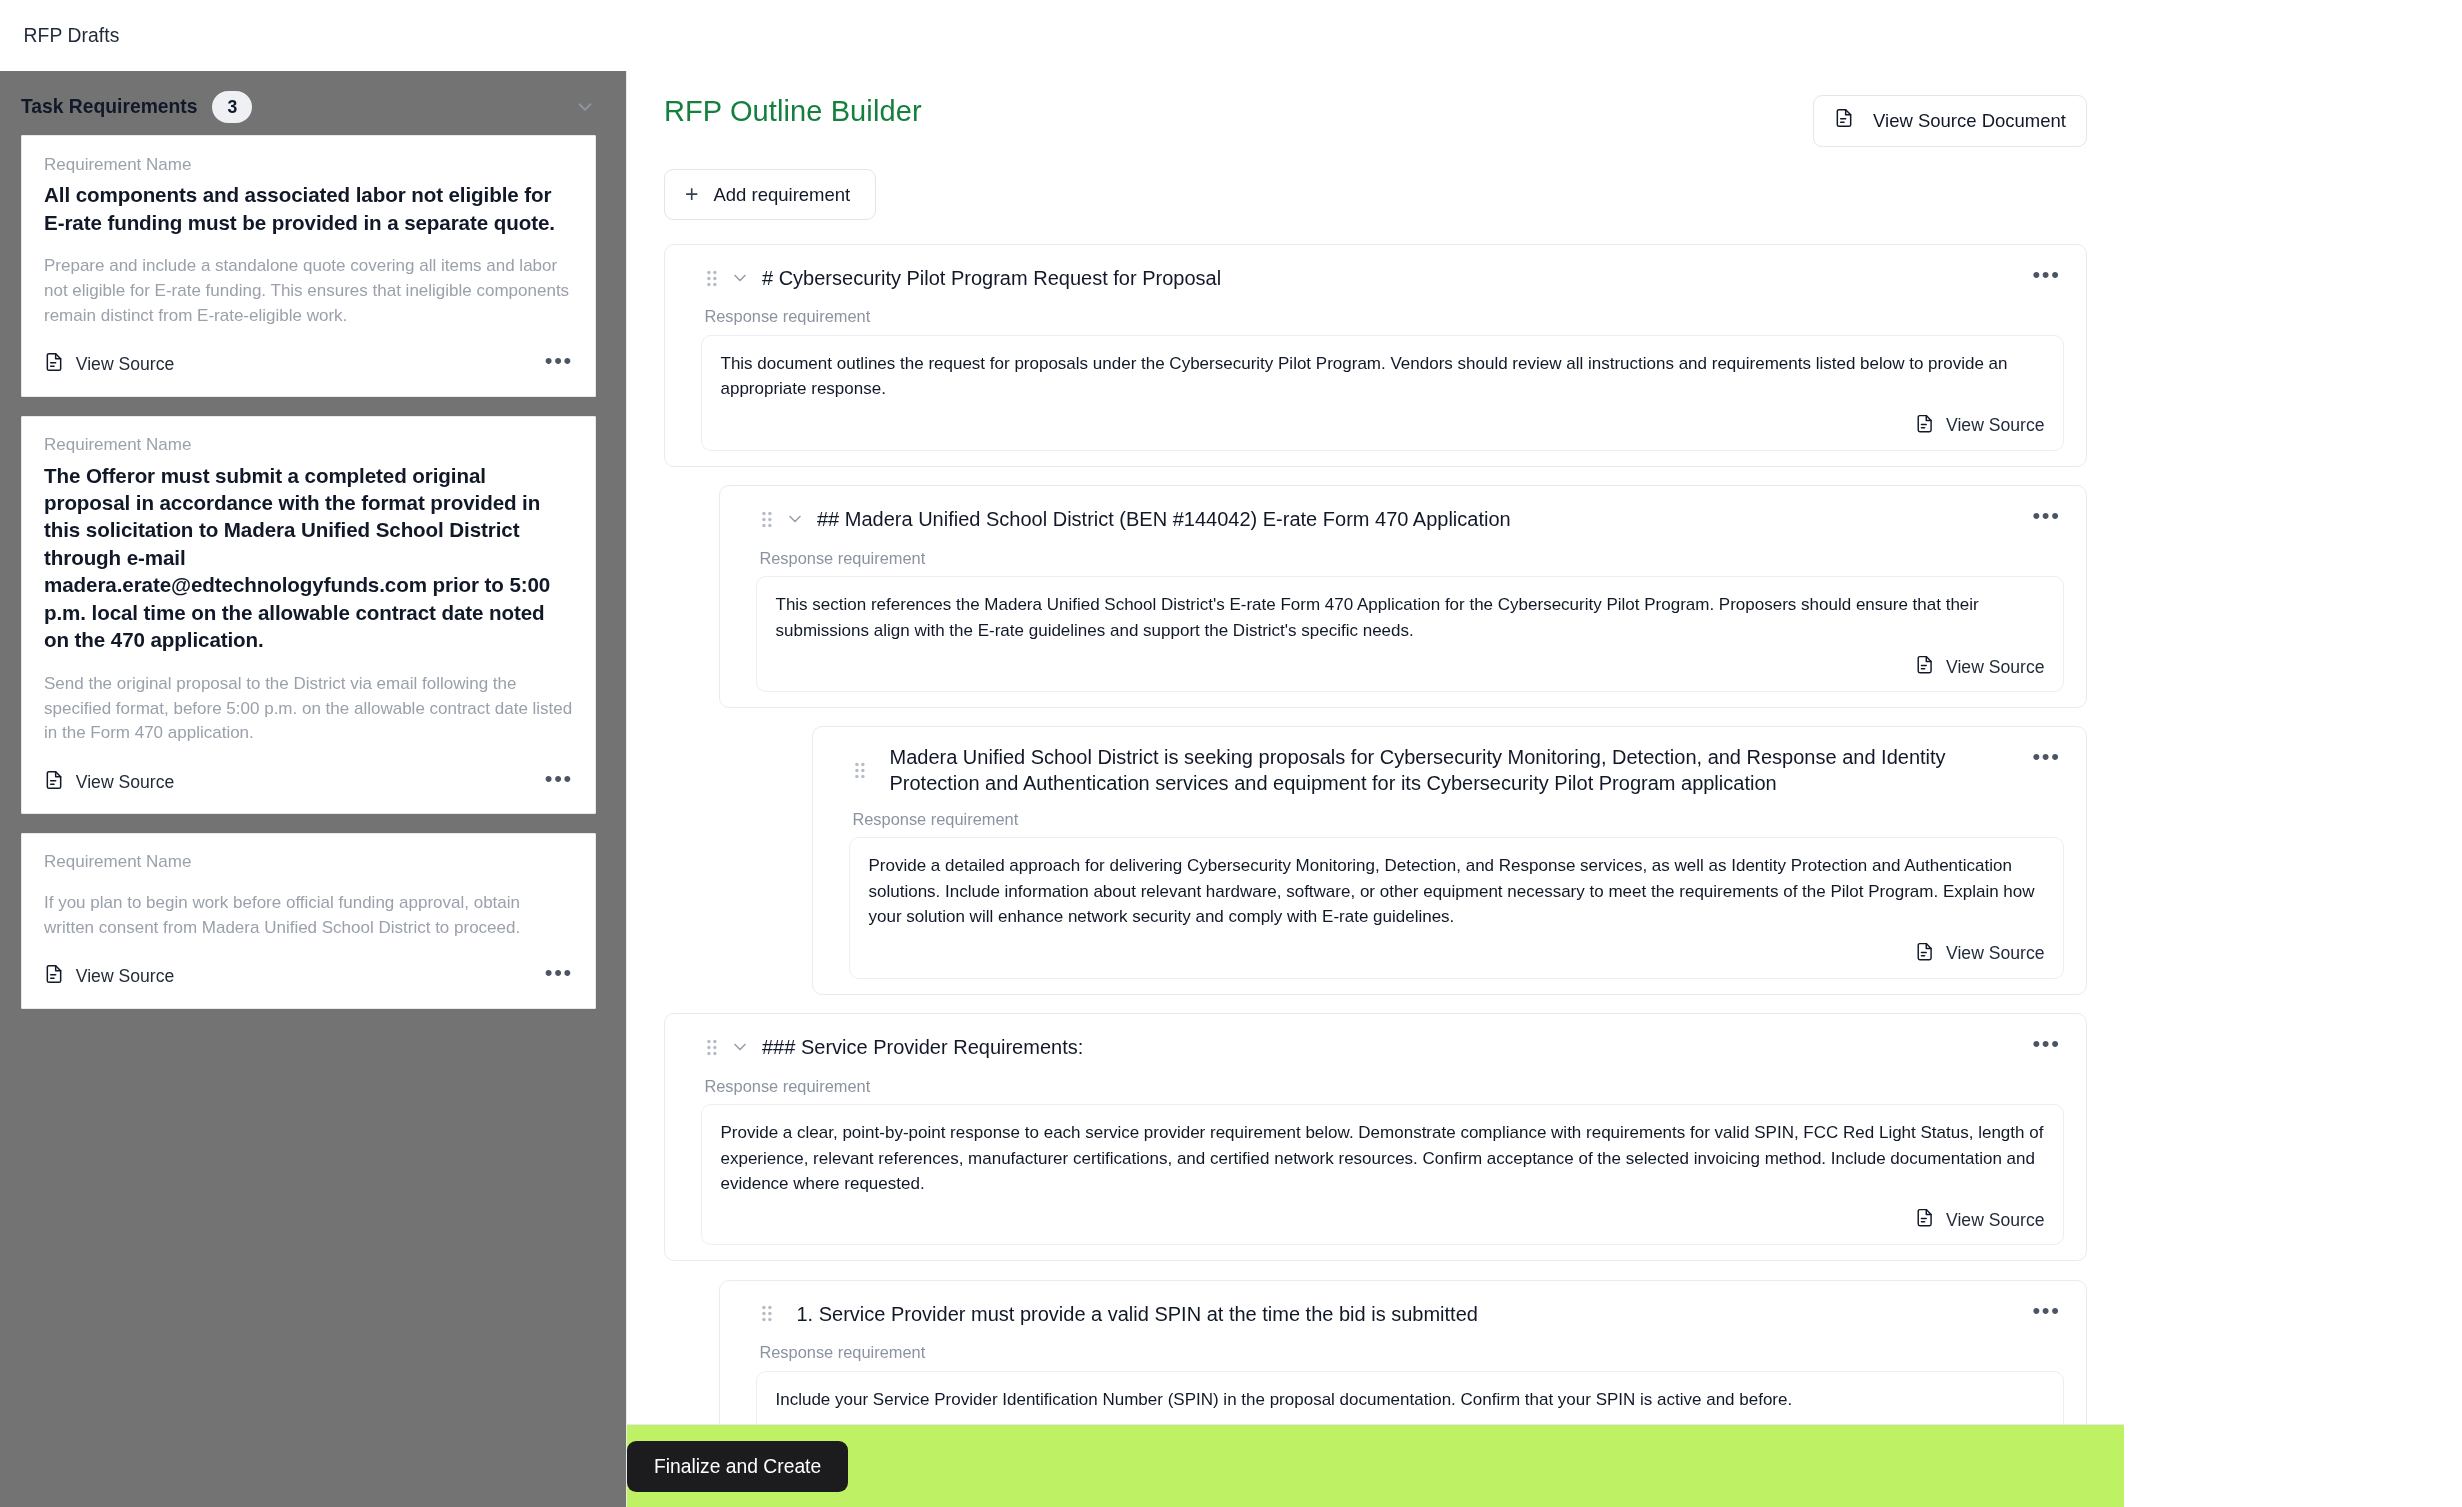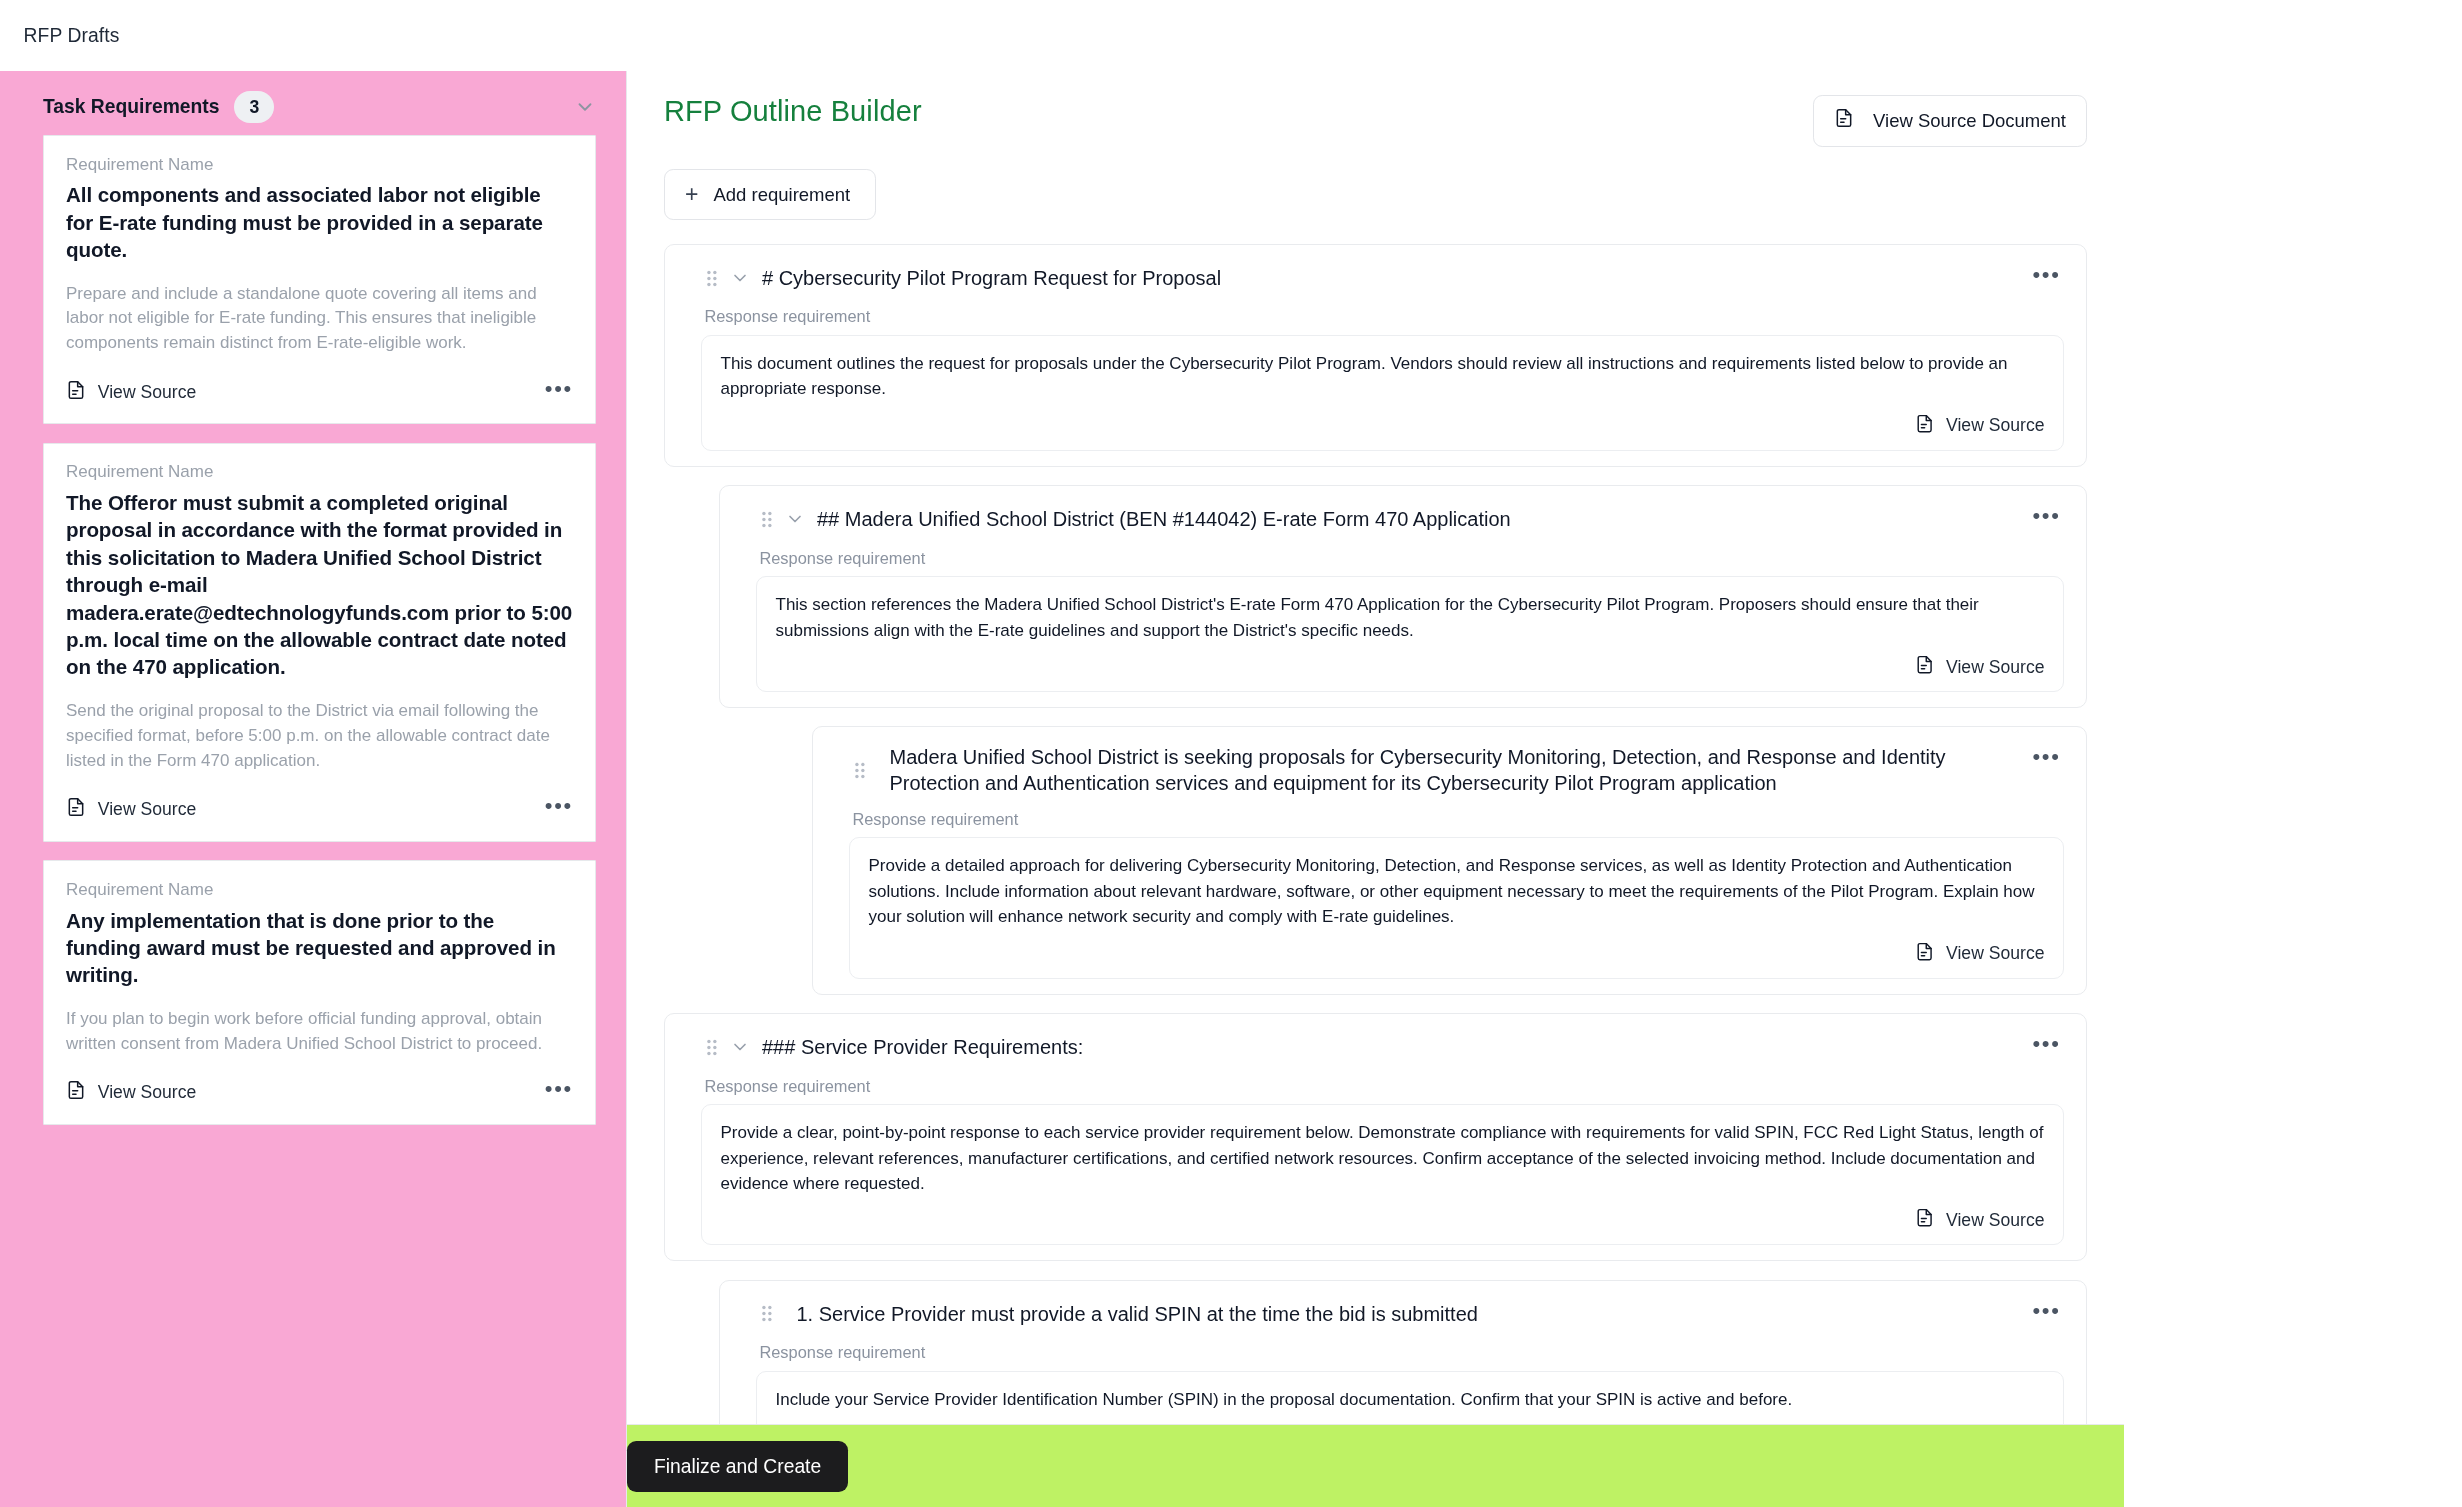--- a/index.html
+++ b/index.html
@@ -21,22 +21,22 @@
   }
   .crumb { font-size: 19.3px; color: #1f2937; letter-spacing: 0.1px; }
 
   
   .body { flex: 1 1 auto; display: flex; min-height: 0; }
 
   
   .sidebar {
     width: 627px; flex: 0 0 627px;
     border-right: 0.8px solid #e7e9ec;
-    background: #f9a8d4;
-    padding: 0 30px 0 43px;
+    background: #737373;
+    padding: 0 30px 0 21px;
     overflow: hidden;
   }
   .side-head {
     display: flex; align-items: center;
     height: 64px; padding-top: 8.4px;
   }
   .side-title { font-size: 19.3px; font-weight: 700; color: #111827; }
   .side-count {
     margin-left: 15px;
     background: #eef0f3; color: #111827;
@@ -227,21 +227,20 @@
                     <line x1="8" y1="13" x2="14" y2="13"></line>
                     <line x1="8" y1="17" x2="12" y2="17"></line>
                   </svg></span>
                 <span>View Source</span>
               </span>
               <span class="dots">•••</span>
             </div>
           </div>
           <div class="req-card">
             <div class="req-label">Requirement Name</div>
-            <div class="req-name">Any implementation that is done prior to the funding award must be requested and approved in writing.</div>
             <div class="req-desc">If you plan to begin work before official funding approval, obtain written consent from Madera Unified School District to proceed.</div>
             <div class="req-foot">
               <span class="vs-link">
                 <span><svg width="20" height="20" viewBox="0 0 24 24" fill="none" stroke="#111827" stroke-width="1.8" stroke-linecap="round" stroke-linejoin="round">
                     <path d="M14 2H6a2 2 0 0 0-2 2v16a2 2 0 0 0 2 2h12a2 2 0 0 0 2-2V8z"></path>
                     <polyline points="14 2 14 8 20 8"></polyline>
                     <line x1="8" y1="13" x2="14" y2="13"></line>
                     <line x1="8" y1="17" x2="12" y2="17"></line>
                   </svg></span>
                 <span>View Source</span>

